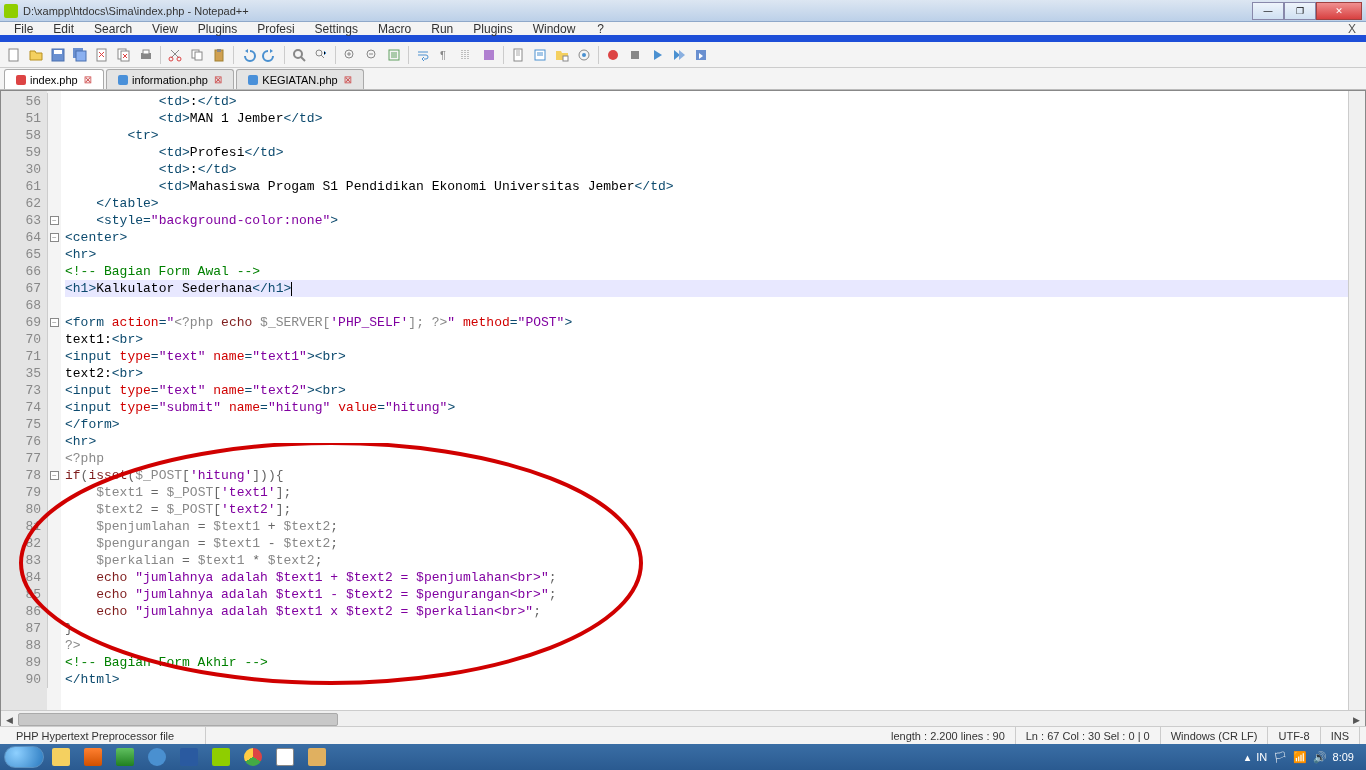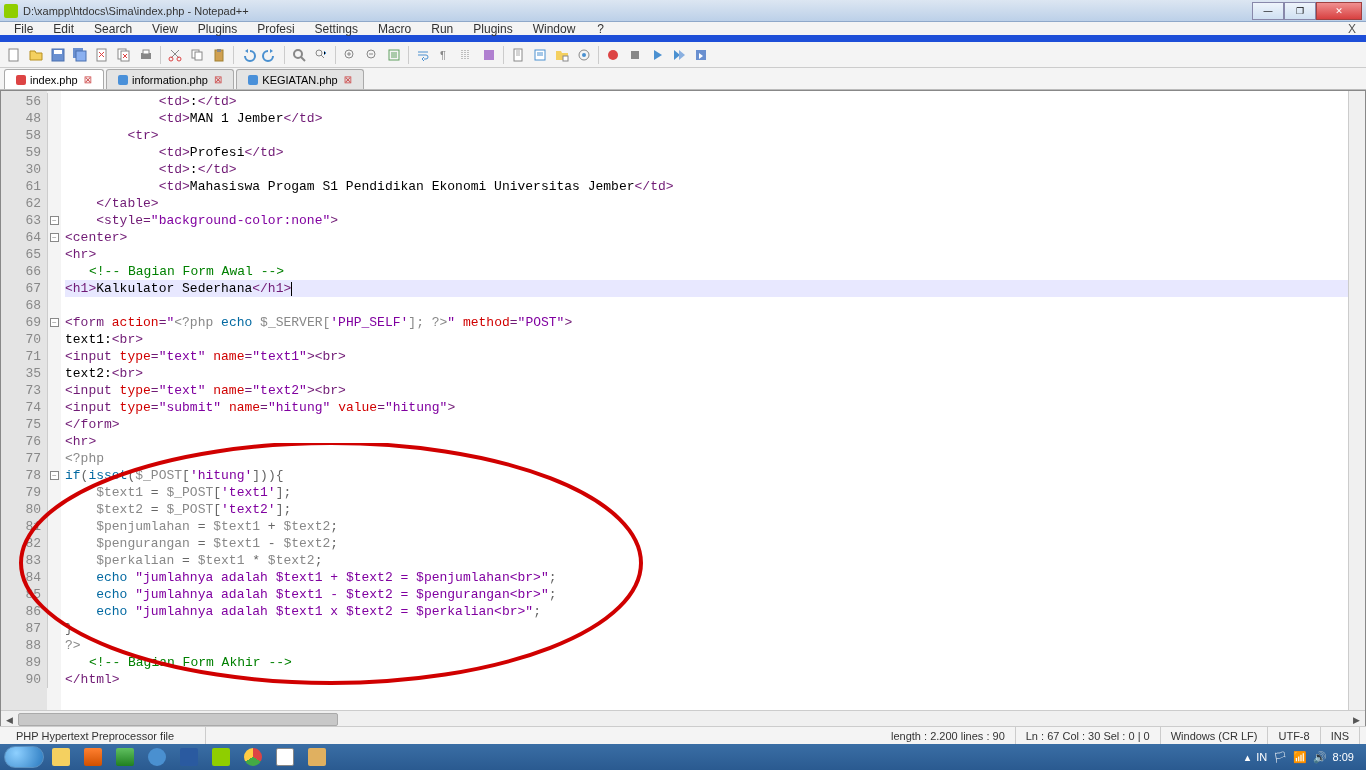--- a/index.html
+++ b/index.html
@@ -28,26 +28,26 @@
 .editor-wrap { position: absolute; top: 90px; bottom: 42px; left: 0; right: 0; border: 1px solid #888; display: flex; flex-direction: column; }
 .editor { flex: 1; display: flex; overflow: hidden; background: #fff; font-family: Consolas, "Courier New", monospace; font-size: 13px; line-height: 17px; position: relative; }
 .gutter { width: 46px; background: #e4e4e4; color: #888; text-align: right; padding: 2px 6px 0 0; flex-shrink: 0; }
 .gutter div { height: 17px; }
 .fold { width: 14px; background: #f4f4f4; flex-shrink: 0; padding-top: 2px; }
 .fold div { height: 17px; display: flex; align-items: center; justify-content: center; font-size: 9px; color: #888; border-left: 1px solid #ccc; }
 .fold .box { width: 9px; height: 9px; border: 1px solid #888; background: #fff; font-size: 8px; line-height: 7px; text-align: center; }
 .code { flex: 1; padding: 2px 0 0 4px; white-space: pre; position: relative; }
 .code .ln { height: 17px; }
 .code .hl { background: #e8e8ff; }
-.tag { color: #701a75; }
+.tag { color: #0c4a6e; }
 .attr { color: #d00000; }
 .str { color: #8000a0; }
 .php { color: #888; }
-.kw { color: #0369a1; }
-.cmt { color: #008000; margin-left: 24px; }
+.kw { color: #7f1d1d; }
+.cmt { color: #008000; }
 .var { color: #888; }
 .txt { color: #000; }
 .op { color: #666; }
 .caret-line .cursor { display: inline-block; width: 1px; height: 14px; background: #000; vertical-align: middle; }
 .vscroll { width: 17px; background: #f0f0f0; border-left: 1px solid #ccc; }
 .hscroll { height: 17px; background: #f0f0f0; border-top: 1px solid #ccc; position: relative; }
 .hscroll .thumb { position: absolute; left: 17px; top: 2px; height: 13px; width: 320px; background: #c8c8c8; border: 1px solid #aaa; border-radius: 2px; }
 .hscroll .har { width: 17px; height: 17px; position: absolute; top: 0; display: flex; align-items: center; justify-content: center; font-size: 9px; color: #555; }
 .hscroll .har.l { left: 0; }
 .hscroll .har.r { right: 0; }
@@ -291,21 +291,21 @@
     <div class="tab-icon blue"></div>
     <span>KEGIATAN.php</span>
     <span class="tab-x">⊠</span>
   </div>
 </div>
 
 <div class="editor-wrap">
   <div class="editor">
     <div class="gutter" id="gutter">
         <div>56</div>
-        <div>48</div>
+        <div>51</div>
         <div>58</div>
         <div>59</div>
         <div>30</div>
         <div>61</div>
         <div>62</div>
         <div>63</div>
         <div>64</div>
         <div>65</div>
         <div>66</div>
         <div>67</div>

